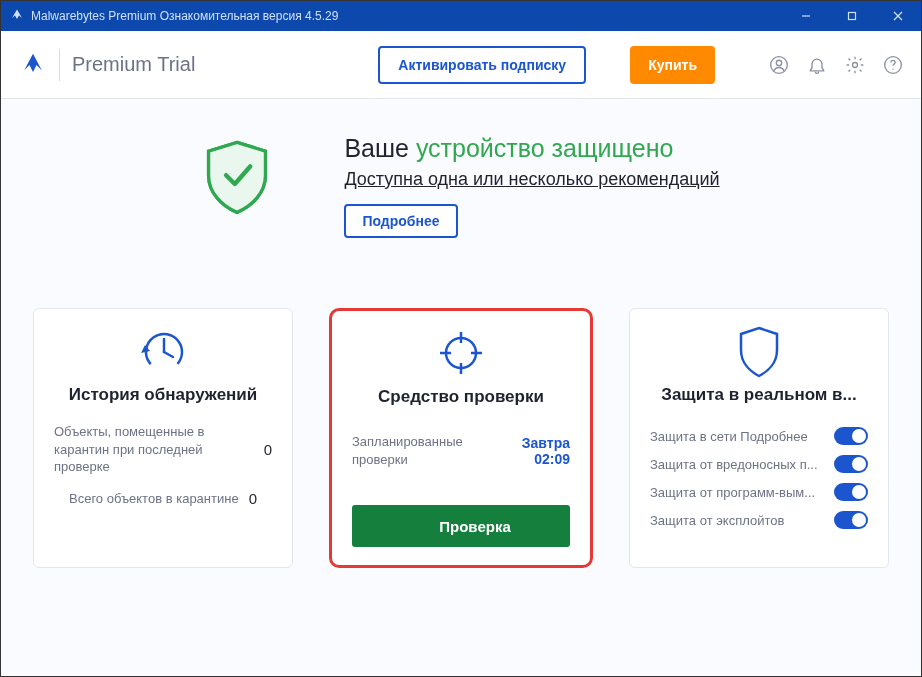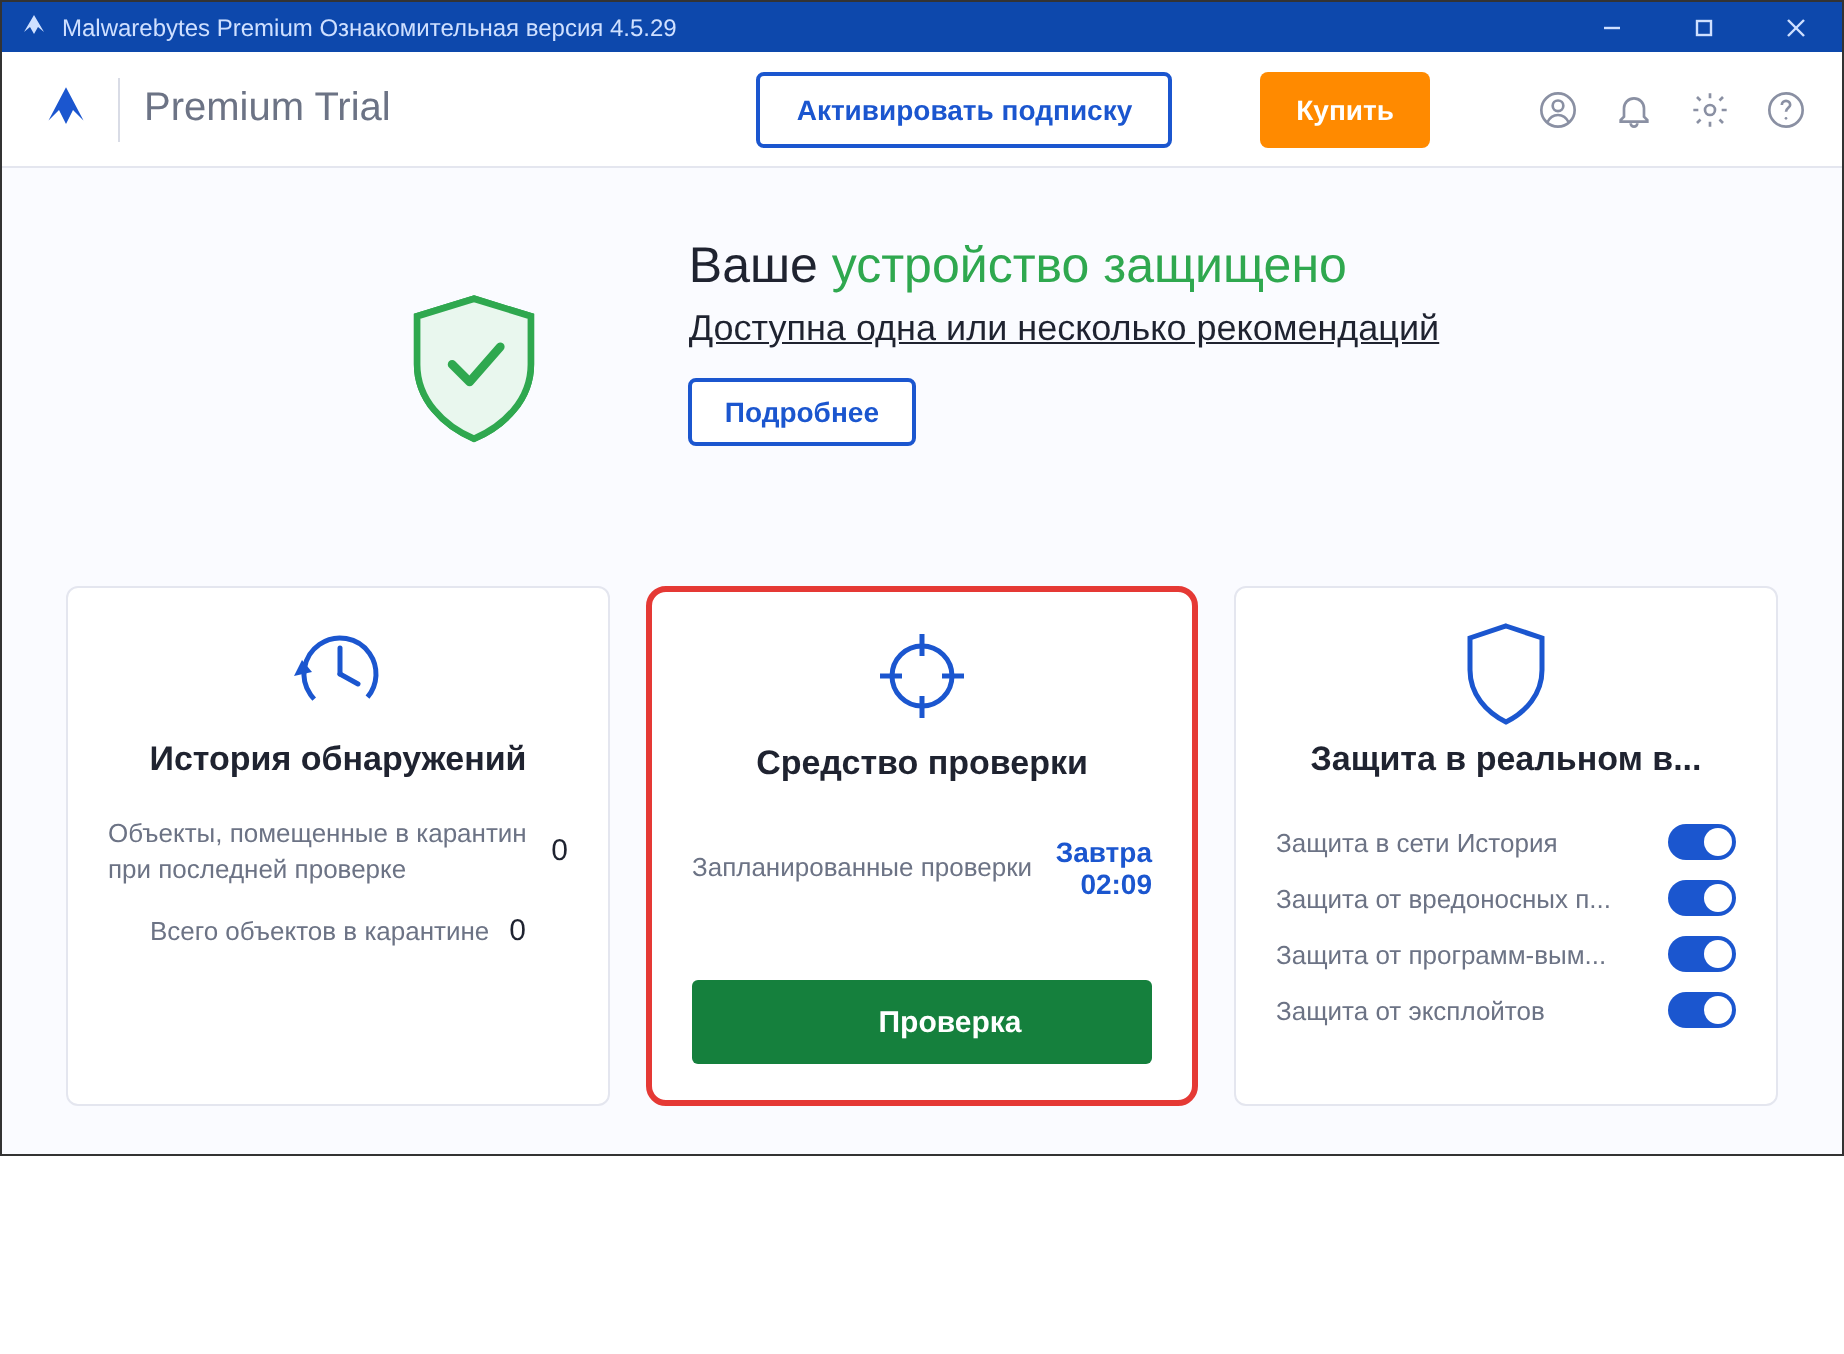--- a/index.html
+++ b/index.html
@@ -1,17 +1,17 @@
 <!DOCTYPE html>
 <html><head>
 <meta charset="utf-8">
 <style>
   * { margin: 0; padding: 0; box-sizing: border-box; font-family: "Segoe UI", Arial, sans-serif; }
   body { background: #fff; }
-  .window { width: 922px; height: 578px; border: 1px solid #333; position: relative; background: #fafbff; display: flex; flex-direction: column; }
+  .window { width: 922px; height: 677px; border: 1px solid #333; position: relative; background: #fafbff; display: flex; flex-direction: column; }
   
   .titlebar { height: 30px; background: #0d48ac; color: #cfe0ff; display: flex; align-items: center; padding: 0 0 0 8px; font-size: 12px; position: relative; }
   .titlebar .icon-sm { width: 16px; height: 16px; margin-right: 6px; }
   .titlebar-title { flex: 1; }
   .win-controls { display: flex; height: 100%; }
   .win-btn { width: 46px; height: 100%; display: flex; align-items: center; justify-content: center; color: #cfe0ff; cursor: pointer; }
   .win-btn svg { width: 10px; height: 10px; stroke: #cfe0ff; stroke-width: 1.2; fill: none; }
   
   .header { height: 68px; background: #fff; display: flex; align-items: center; padding: 0 18px; border-bottom: 1px solid #e4e6ef; gap: 34px; }
   .brand { display: flex; align-items: center; }
@@ -21,29 +21,29 @@
   .header-spacer { flex: 1; }
   .btn { border-radius: 4px; font-weight: 600; cursor: pointer; display: inline-flex; align-items: center; justify-content: center; }
   .btn-outline { border: 2px solid #1b56cf; color: #1b56cf; background: #fff; height: 38px; padding: 0 18px; font-size: 14px; margin-right: 10px; }
   .btn-orange { border: none; background: #ff8a00; color: #fff; height: 38px; padding: 0 18px; font-size: 14px; }
   .header-icons { display: flex; align-items: center; margin-left: 20px; gap: 18px; }
   .hicon { width: 20px; height: 20px; display: flex; align-items: center; justify-content: center; color: #8a90a3; cursor: pointer; }
   .hicon svg { width: 20px; height: 20px; stroke: #8a90a3; stroke-width: 1.6; fill: none; }
   
   .content { flex: 1; background: #fafbff; padding: 35px 24px 24px 24px; display: flex; flex-direction: column; }
   
-  .status { display: flex; align-items: flex-end; justify-content: center; margin-bottom: 70px; gap: 44px; }
+  .status { display: flex; align-items: flex-start; justify-content: center; margin-bottom: 70px; gap: 44px; }
   .shield { width: 70px; height: 78px; margin-right: 28px; margin-top: 4px;}
   .status-text { }
   .status-line1 { font-size: 25px; color: #1f2330; margin-bottom: 6px; }
   .status-line1 .green { color: #2fa84f; }
   .status-line2 { font-size: 18px; color: #1f2330; margin-bottom: 14px; text-decoration: underline; }
   .btn-more { display: inline-block; border: 2px solid #1b56cf; color: #1b56cf; background: #fff; border-radius: 4px; height: 34px; padding: 0 16px; font-size: 14px; font-weight: 600; cursor: pointer;}
   
-  .cards { display: flex; gap: 18px; padding: 0 8px; }
+  .cards { display: flex; gap: 36px; padding: 0 8px; }
   .card { flex: 1; background: #fff; border: 1px solid #e4e6ef; border-radius: 6px; padding: 16px 20px 18px 20px; min-height: 260px; position: relative; display: flex; flex-direction: column; }
   .card.highlight { border: 3px solid #e53935; border-radius: 10px; }
   .card-icon { height: 56px; display: flex; justify-content: center; margin-bottom: 4px; }
   .card-title { font-size: 17px; font-weight: 700; color: #1f2330; text-align: center; margin-bottom: 18px; white-space: nowrap; overflow: hidden; text-overflow: ellipsis;}
   .card-body { flex: 1; display: flex; flex-direction: column; font-size: 13px; color: #6c7385; }
   
   .stat { display: flex; align-items: center; justify-content: center; margin-bottom: 14px; }
   .stat-label { font-size: 13px; color: #6c7385; line-height: 1.35; padding-right: 10px; }
   .stat-value { font-size: 15px; color: #1f2330; font-weight: 400; }
   
@@ -203,21 +203,21 @@
       <div class="card">
         <div class="card-icon">
           <svg width="48" height="54" viewBox="0 0 48 54">
             <path d="M24 3 L42 9 V25 C42 37 34 46 24 51 C14 46 6 37 6 25 V9 Z" fill="none" stroke="#1b56cf" stroke-width="2.5"></path>
           </svg>
         </div>
         <div class="card-title">Защита в реальном в...</div>
         <div class="card-body">
           <div class="rtp-list">
             <div class="rtp-row">
-              <div class="rtp-label">Защита в сети История</div>
+              <div class="rtp-label">Защита в сети Подробнее</div>
               <div class="toggle"></div>
             </div>
             <div class="rtp-row">
               <div class="rtp-label">Защита от вредоносных п...</div>
               <div class="toggle"></div>
             </div>
             <div class="rtp-row">
               <div class="rtp-label">Защита от программ-вым...</div>
               <div class="toggle"></div>
             </div>

